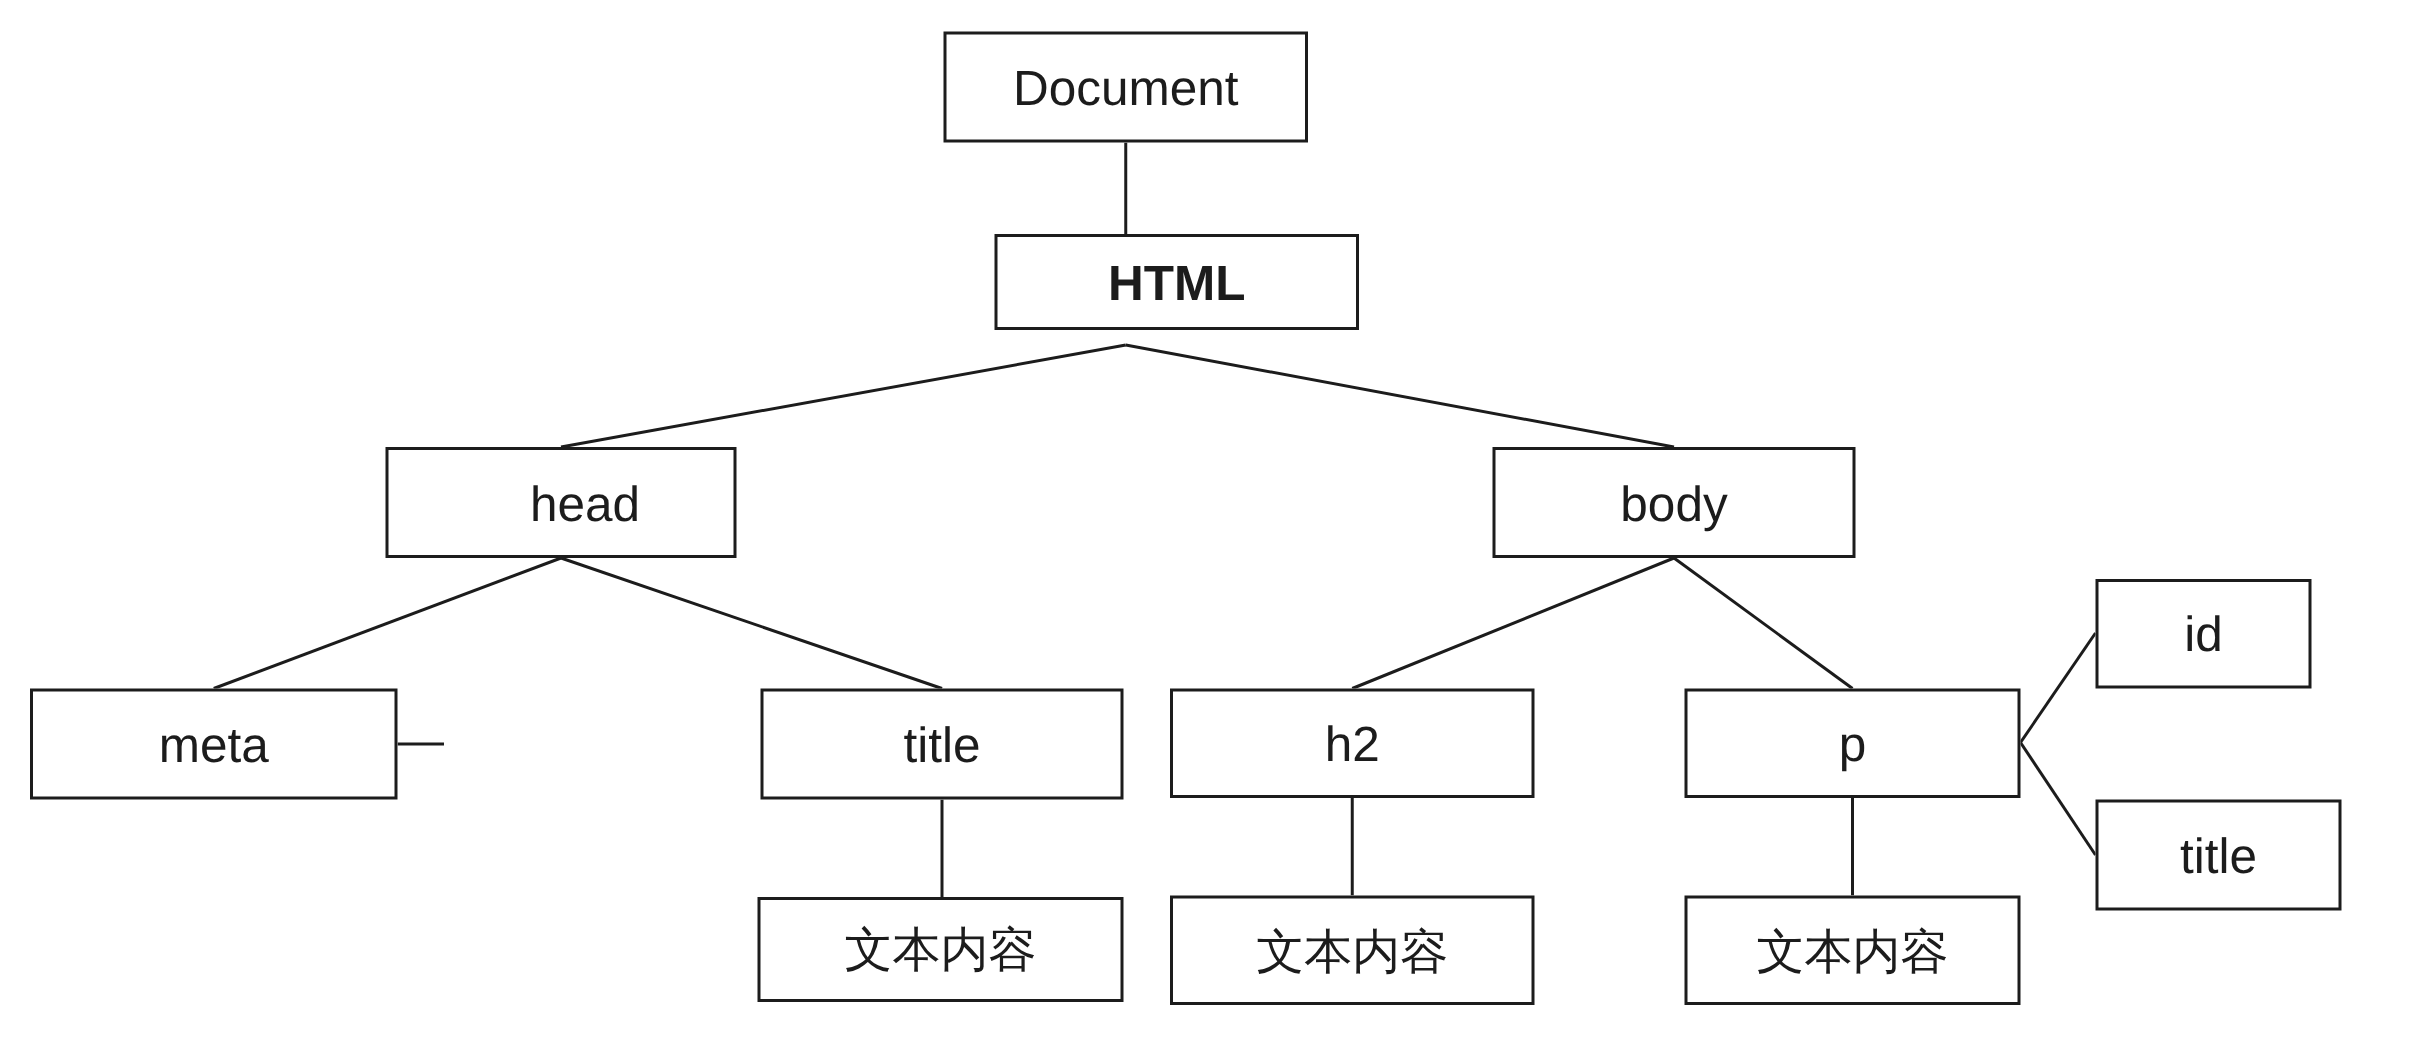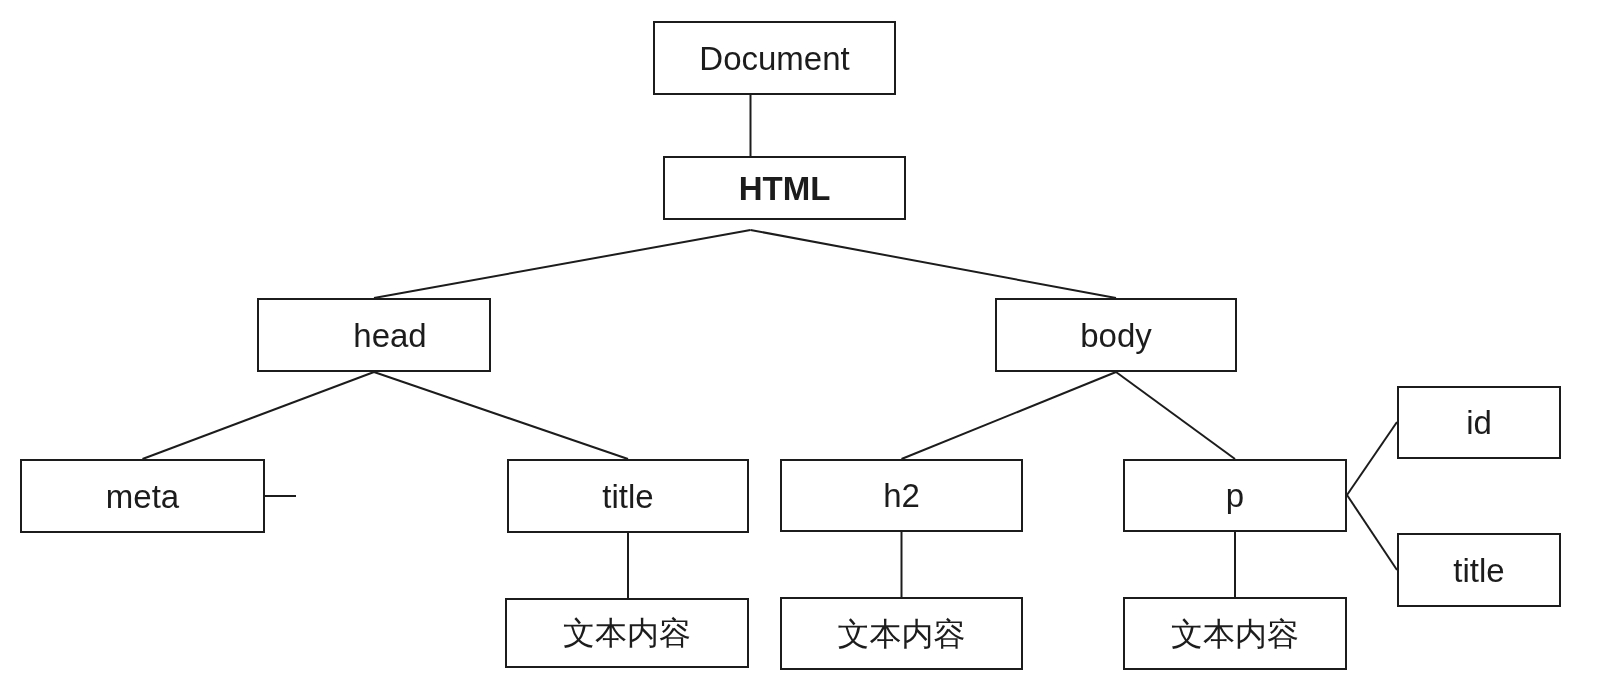--- a/index.html
+++ b/index.html
@@ -36,30 +36,30 @@
     align-items: center;
     justify-content: center;
     font-size: 33px;
     color: #1c1c1c;
     white-space: nowrap;
     line-height: 1;
   }
   .node.cjk { font-size: 32px; }
 
   
-  .n-document   { left: 629px;  top: 21px;  width: 243px; height: 74px; margin-left: 24px; }
+  .n-document   { left: 629px;  top: 21px;  width: 243px; height: 74px; }
   .n-html       { left: 663px;  top: 156px; width: 243px; height: 64px; font-weight: bold; }
   .n-head       { left: 257px;  top: 298px; width: 234px; height: 74px; padding-left: 32px; }
   .n-body       { left: 995px;  top: 298px; width: 242px; height: 74px; }
   .n-meta       { left: 20px;   top: 459px; width: 245px; height: 74px; }
   .n-charset    { left: 296px;  top: 459px; width: 181px; height: 74px; }
   .n-title      { left: 507px;  top: 459px; width: 242px; height: 74px; }
   .n-h2         { left: 780px;  top: 459px; width: 243px; height: 73px; }
   .n-p          { left: 1123px; top: 459px; width: 224px; height: 73px; }
-  .n-id-attr    { left: 1397px; top: 386px; width: 164px; height: 73px; }
+  .n-id-attr    { left: 1397px; top: 386px; width: 144px; height: 73px; }
   .n-title-attr { left: 1397px; top: 533px; width: 164px; height: 74px; }
   .n-title-text { left: 505px;  top: 598px; width: 244px; height: 70px; }
   .n-h2-text    { left: 780px;  top: 597px; width: 243px; height: 73px; }
   .n-p-text     { left: 1123px; top: 597px; width: 224px; height: 73px; }
 </style>
 </head>
 <body>
 
 <div class="canvas">
 

